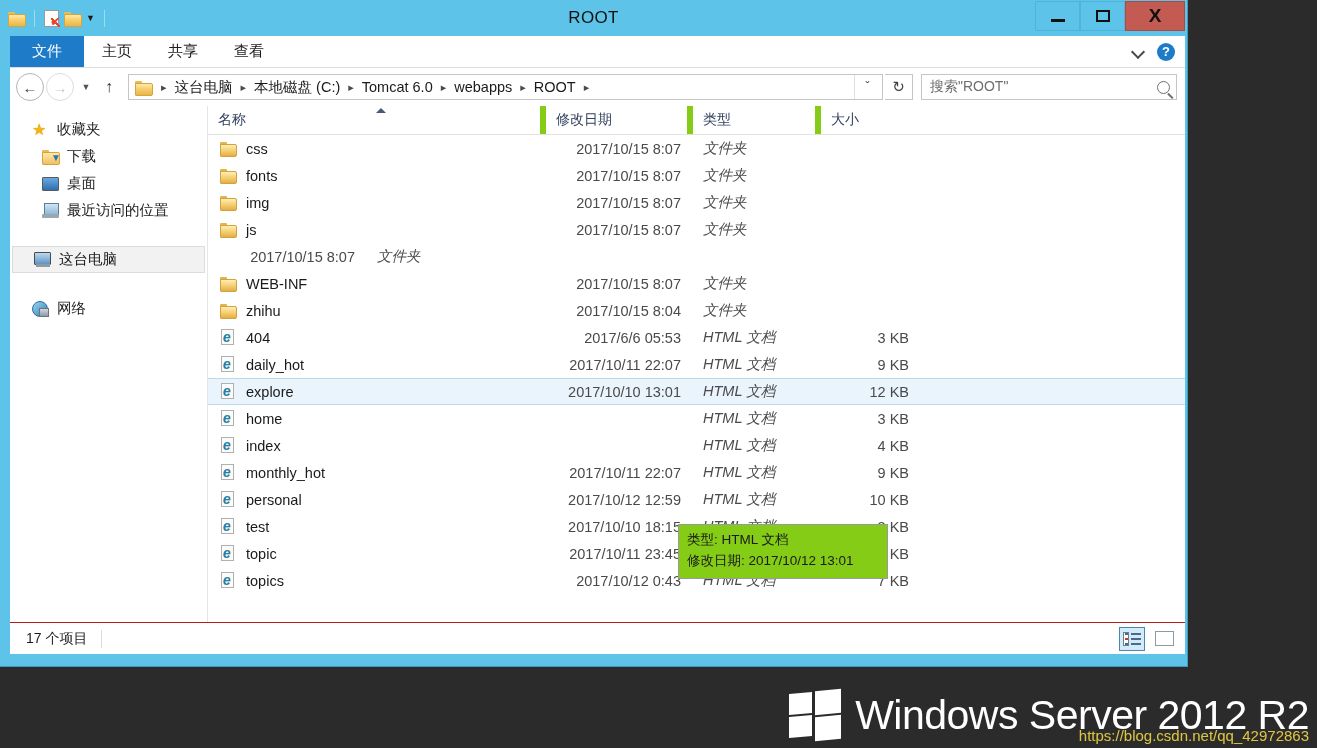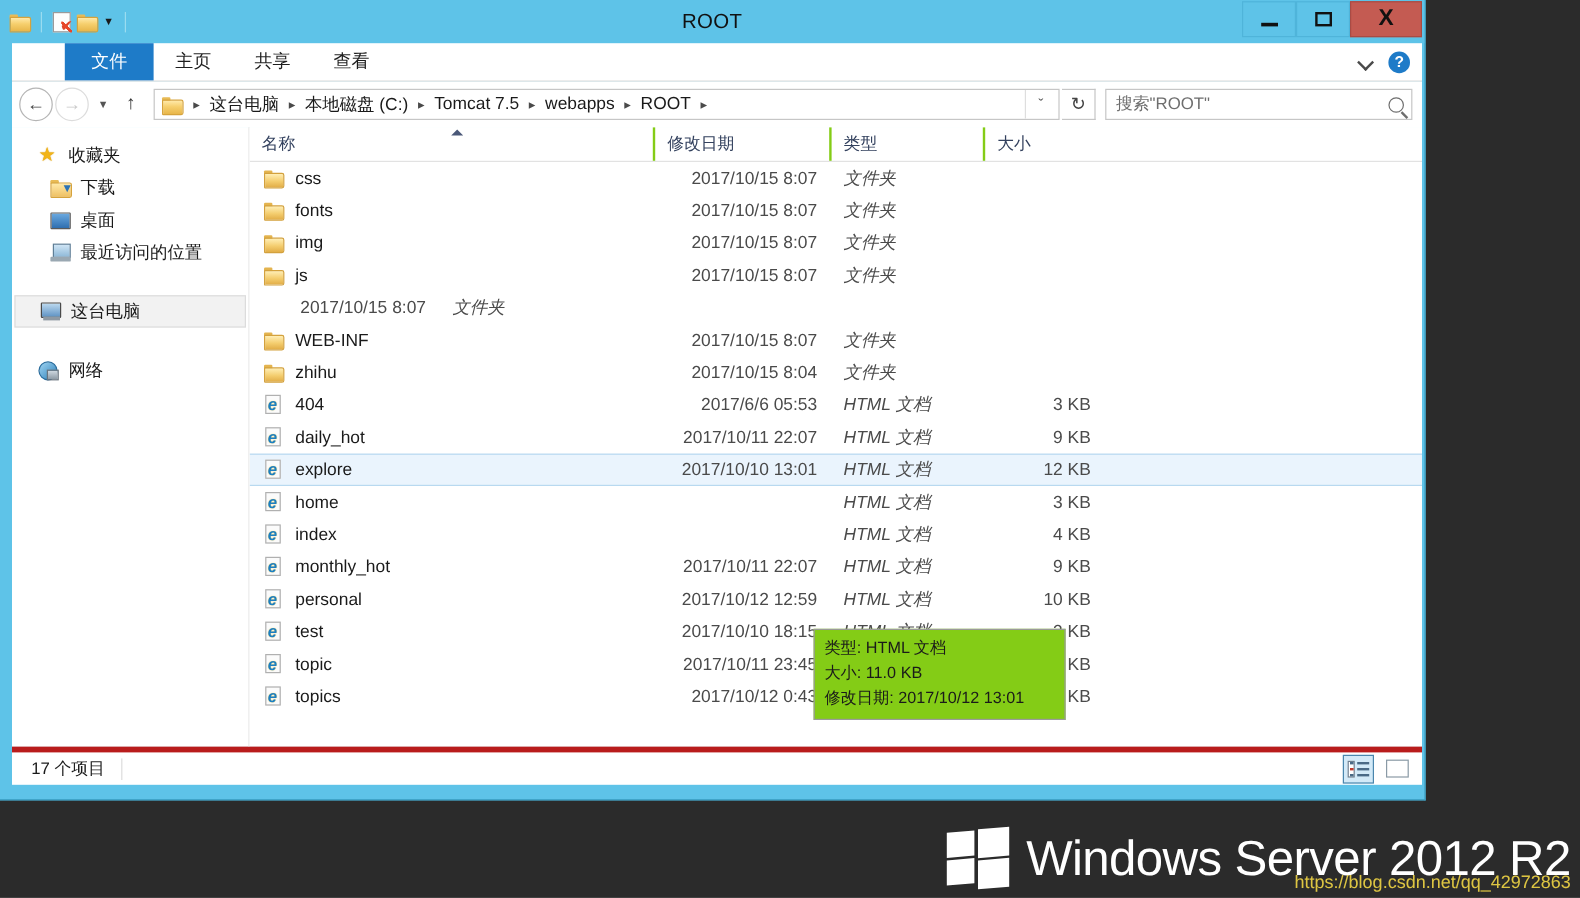--- a/index.html
+++ b/index.html
@@ -64,21 +64,21 @@
   }
   .winbtn.min { font-size: 13px; }
   .winbtn.close { background: #c45b52; border-color: #a94b44; color: #111; font-size: 19px; font-weight: 600; width: 60px; }
   .min-glyph { display: block; width: 14px; height: 3px; background: #111; margin-top: 9px; }
   .max-glyph { display: block; width: 14px; height: 12px; border: 2px solid #111; }
 
   
   #ribbon {
     position: relative; height: 32px; background: #ffffff;
     border-bottom: 1px solid #dfdfdf; margin: 0 2px 0 10px;
-    display: flex; align-items: stretch; padding-left: 44px;
+    display: flex; align-items: stretch;
   }
   #ribbon .tab {
     padding: 0 18px; display: flex; align-items: center;
     font-size: 15px; color: #1d1d1d; cursor: default;
   }
   #ribbon .tab.file { background: #1e7bc8; color: #fff; padding: 0 22px; }
   #ribbon-right { margin-left: auto; display: flex; align-items: center; gap: 12px; padding-right: 10px; }
   .chev-down { width: 12px; height: 12px; position: relative; }
   .chev-down:before {
     content: ""; position: absolute; left: 0; top: 1px; width: 8px; height: 8px;
@@ -174,21 +174,21 @@
     background: linear-gradient(180deg,#cfd8e0,#8d9aa5); border:1px solid #6a747d;}
 
   
   #listpane { flex: 1; position: relative; background: #fff; overflow: hidden; }
   #colheaders {
     display: flex; height: 29px; border-bottom: 1px solid #e2e2e2;
     background: #fff; position: relative;
   }
   .colh {
     font-size: 14px; color: #33415e; display: flex; align-items: center;
-    padding-left: 10px; border-right: 2px solid #84cc16; position: relative;
+    padding-left: 10px; border-right: 6px solid #84cc16; position: relative;
   }
   .colh.name { width: 338px; }
   .colh.date { width: 147px; }
   .colh.type { width: 128px; }
   .colh.size { width: 100px; border-right: none; }
   #sortmark {
     position: absolute; left: 168px; top: 2px;
     width: 0; height: 0; border-left: 5px solid transparent;
     border-right: 5px solid transparent; border-bottom: 5px solid #4a5878;
   }
@@ -226,21 +226,21 @@
   #tooltip {
     position: absolute; left: 470px; top: 418px; width: 210px;
     background: #84cc16; border: 1px solid #9a9a9a;
     padding: 5px 8px 6px 8px; font-size: 13.5px; color: #1a1a1a;
     line-height: 1.55; z-index: 50;
   }
 
   
   #statusbar {
     height: 32px; margin: 0 2px 0 10px; background: #fff;
-    border-top: 5px solid #b91c1c; display: flex; align-items: center;
+    border-top: 1px solid #b91c1c; display: flex; align-items: center;
     padding: 0 8px 0 16px; font-size: 14px; color: #1a1a1a;
   }
   #statuscount { padding-right: 14px; border-right: 1px solid #dcdcdc; }
   #viewbtns { margin-left: auto; display: flex; gap: 6px; align-items: center; }
   .viewbtn { width: 26px; height: 24px; display: flex; align-items: center; justify-content: center; }
   .viewbtn.active { background: #d3eaf8; border: 1px solid #4a86ad; }
   .vb-details { width: 18px; height: 14px; position: relative; }
   .vb-details .lcol { position: absolute; left: 0; top: 0; width: 6px; height: 14px;
     border: 1px solid #6c7f90; background: #fff; }
   .vb-details .l1, .vb-details .l2, .vb-details .l3 {
@@ -321,21 +321,21 @@
       <div class="navbtn flat up">↑</div>
 
       <div id="crumbbar">
         <div id="crumbs">
           <span class="folder-ico" style="margin:0 4px 0 2px"></span>
           <span class="crumb-sep">▸</span>
           <span class="crumb">这台电脑</span>
           <span class="crumb-sep">▸</span>
           <span class="crumb">本地磁盘 (C:)</span>
           <span class="crumb-sep">▸</span>
-          <span class="crumb">Tomcat 7.5</span>
+          <span class="crumb">Tomcat 6.0</span>
           <span class="crumb-sep">▸</span>
           <span class="crumb">webapps</span>
           <span class="crumb-sep">▸</span>
           <span class="crumb">ROOT</span>
           <span class="crumb-sep">▸</span>
         </div>
         <div id="crumb-tools">
           <span class="cb-btn">ˇ</span>
         </div>
       </div>
@@ -586,21 +586,20 @@
               <span>topics</span>
             </div>
             <div class="cell-date">2017/10/12 0:43</div>
             <div class="cell-type">HTML 文档</div>
             <div class="cell-size">7 KB</div>
           </div>
         </div>
 
         <div id="tooltip">
           <div>类型: HTML 文档</div>
-          <div>大小: 11.0 KB</div>
           <div>修改日期: 2017/10/12 13:01</div>
         </div>
 
       </div>
     </div>
 
     <div id="statusbar">
       <span id="statuscount">17 个项目</span>
       <div id="viewbtns">
         <div class="viewbtn active">

